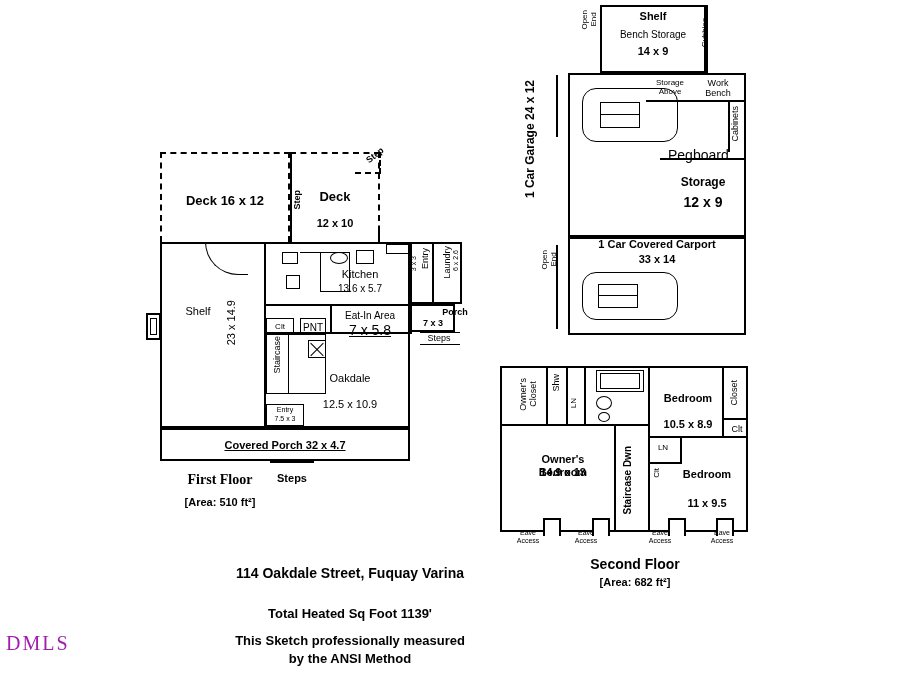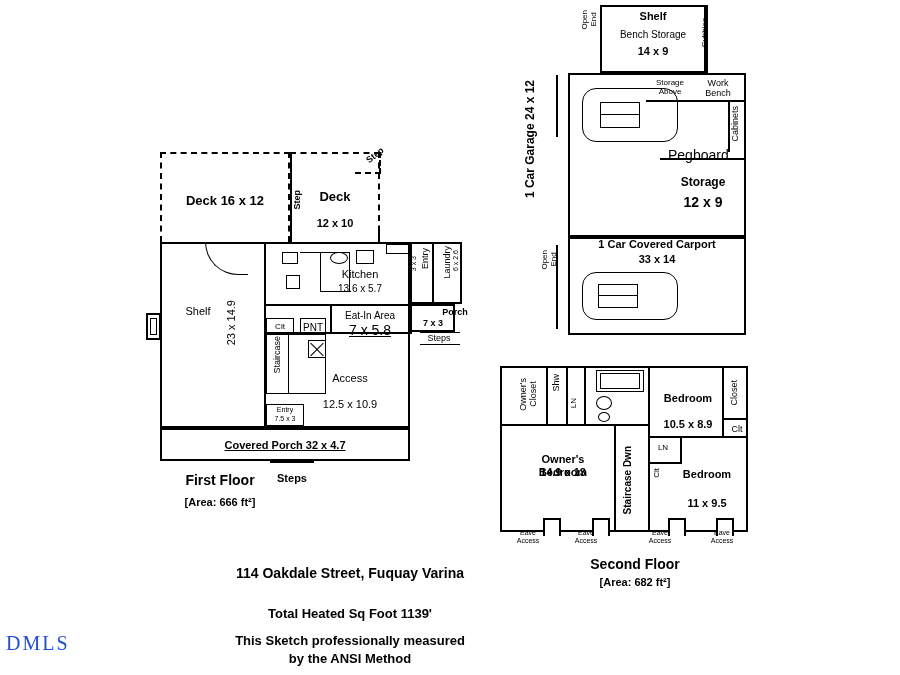--- a/index.html
+++ b/index.html
@@ -12,21 +12,21 @@
     overflow:hidden;
   }
   .lbl{position:absolute;font-size:10px;line-height:1.15;text-align:center;white-space:pre-line;}
   .bold{font-weight:bold;}
   .room{position:absolute;border:2px solid #000;box-sizing:border-box;}
   .thin{position:absolute;border:1px solid #000;box-sizing:border-box;}
   .dash{position:absolute;border:2px dashed #000;box-sizing:border-box;}
   .vline{position:absolute;background:#000;}
   .vert{writing-mode:vertical-rl;transform:rotate(180deg);}
   .title{font-weight:bold;font-size:14px;text-align:center;position:absolute;}
-  .watermark{position:absolute;font-family:"Liberation Serif", serif;font-size:20px;color:#1d4ed8;letter-spacing:2px;}
+  .watermark{position:absolute;font-family:"Liberation Serif", serif;font-size:20px;color:#a21caf;letter-spacing:2px;}
   .fill{position:absolute;background:#fff;}
 </style>
 </head>
 <body>
 
 <div class="dash" style="left:160px;top:152px;width:130px;height:90px;border-bottom:none;"></div>
 <div class="dash" style="left:290px;top:152px;width:90px;height:90px;border-bottom:none;"></div>
 <div class="dash" style="left:355px;top:152px;width:26px;height:22px;border-left:none;border-top:none;"></div>
 <div class="fill" style="left:292px;top:154px;width:2px;height:88px;background:#fff;"></div>
 <div class="vline" style="left:290px;top:152px;width:2px;height:90px;"></div>
@@ -70,21 +70,21 @@
 <div class="thin" style="left:320px;top:252px;width:30px;height:40px;"></div>
 <div class="vline" style="left:300px;top:252px;width:20px;height:1px;"></div>
 <div class="thin" style="left:330px;top:252px;width:18px;height:12px;border-radius:50%;"></div>
 
 <div class="lbl" style="left:330px;top:268px;width:60px;font-size:11px;">Kitchen</div>
 <div class="lbl" style="left:330px;top:283px;width:60px;font-size:10px;">13.6 x 5.7</div>
 
 <div class="lbl" style="left:335px;top:310px;width:70px;font-size:10px;">Eat-In Area</div>
 <div class="lbl" style="left:335px;top:322px;width:70px;font-size:14px;text-decoration:underline;">7 x 5.8</div>
 
-<div class="lbl" style="left:310px;top:372px;width:80px;font-size:11px;">Access</div>
+<div class="lbl" style="left:310px;top:372px;width:80px;font-size:11px;">Oakdale</div>
 <div class="lbl" style="left:300px;top:398px;width:100px;font-size:11px;">12.5 x 10.9</div>
 
 <div class="thin" style="left:266px;top:334px;width:60px;height:60px;"></div>
 <div class="vline" style="left:288px;top:334px;width:1px;height:60px;"></div>
 <div class="lbl vert" style="left:272px;top:336px;width:14px;font-size:9px;">Staircase</div>
 <div class="thin" style="left:308px;top:340px;width:18px;height:18px;"></div>
 <div class="vline" style="left:308px;top:349px;width:18px;height:1px;transform:rotate(45deg);"></div>
 <div class="vline" style="left:308px;top:349px;width:18px;height:1px;transform:rotate(-45deg);"></div>
 
 <div class="thin" style="left:266px;top:318px;width:28px;height:16px;"></div>
@@ -94,22 +94,22 @@
 
 <div class="thin" style="left:266px;top:404px;width:38px;height:22px;"></div>
 <div class="lbl" style="left:267px;top:406px;width:36px;font-size:7px;">Entry</div>
 <div class="lbl" style="left:267px;top:415px;width:36px;font-size:7px;">7.5 x 3</div>
 
 <div class="lbl" style="left:178px;top:305px;width:40px;font-size:11px;">Shelf</div>
 <div class="lbl vert" style="left:225px;top:300px;width:16px;font-size:11px;">23 x 14.9</div>
 
 <div style="position:absolute;left:205px;top:242px;width:42px;height:32px;border:1px solid #000;border-top:none;border-left:none;border-right:none;border-bottom-left-radius:42px;border-bottom-right-radius:0;border-left:1px solid #000;"></div>
 
-<div class="title" style="left:160px;top:472px;width:120px;">First Floor</div>
-<div class="lbl bold" style="left:160px;top:496px;width:120px;font-size:11px;">[Area: 666 ft²]</div>
+<div class="title" style="left:160px;top:472px;width:120px;font-family:Liberation Serif, serif;">First Floor</div>
+<div class="lbl bold" style="left:160px;top:496px;width:120px;font-size:11px;">[Area: 510 ft²]</div>
 <div class="lbl bold" style="left:262px;top:472px;width:60px;font-size:11px;">Steps</div>
 <div class="vline" style="left:270px;top:461px;width:44px;height:2px;"></div>
 
 <div class="room" style="left:600px;top:5px;width:106px;height:68px;"></div>
 <div class="lbl bold" style="left:610px;top:10px;width:86px;font-size:11px;">Shelf</div>
 <div class="lbl" style="left:610px;top:29px;width:86px;font-size:10px;">Bench Storage</div>
 <div class="lbl bold" style="left:610px;top:45px;width:86px;font-size:11px;">14 x 9</div>
 
 <div class="room" style="left:568px;top:73px;width:178px;height:164px;"></div>
 <div class="room" style="left:568px;top:237px;width:178px;height:98px;"></div>

